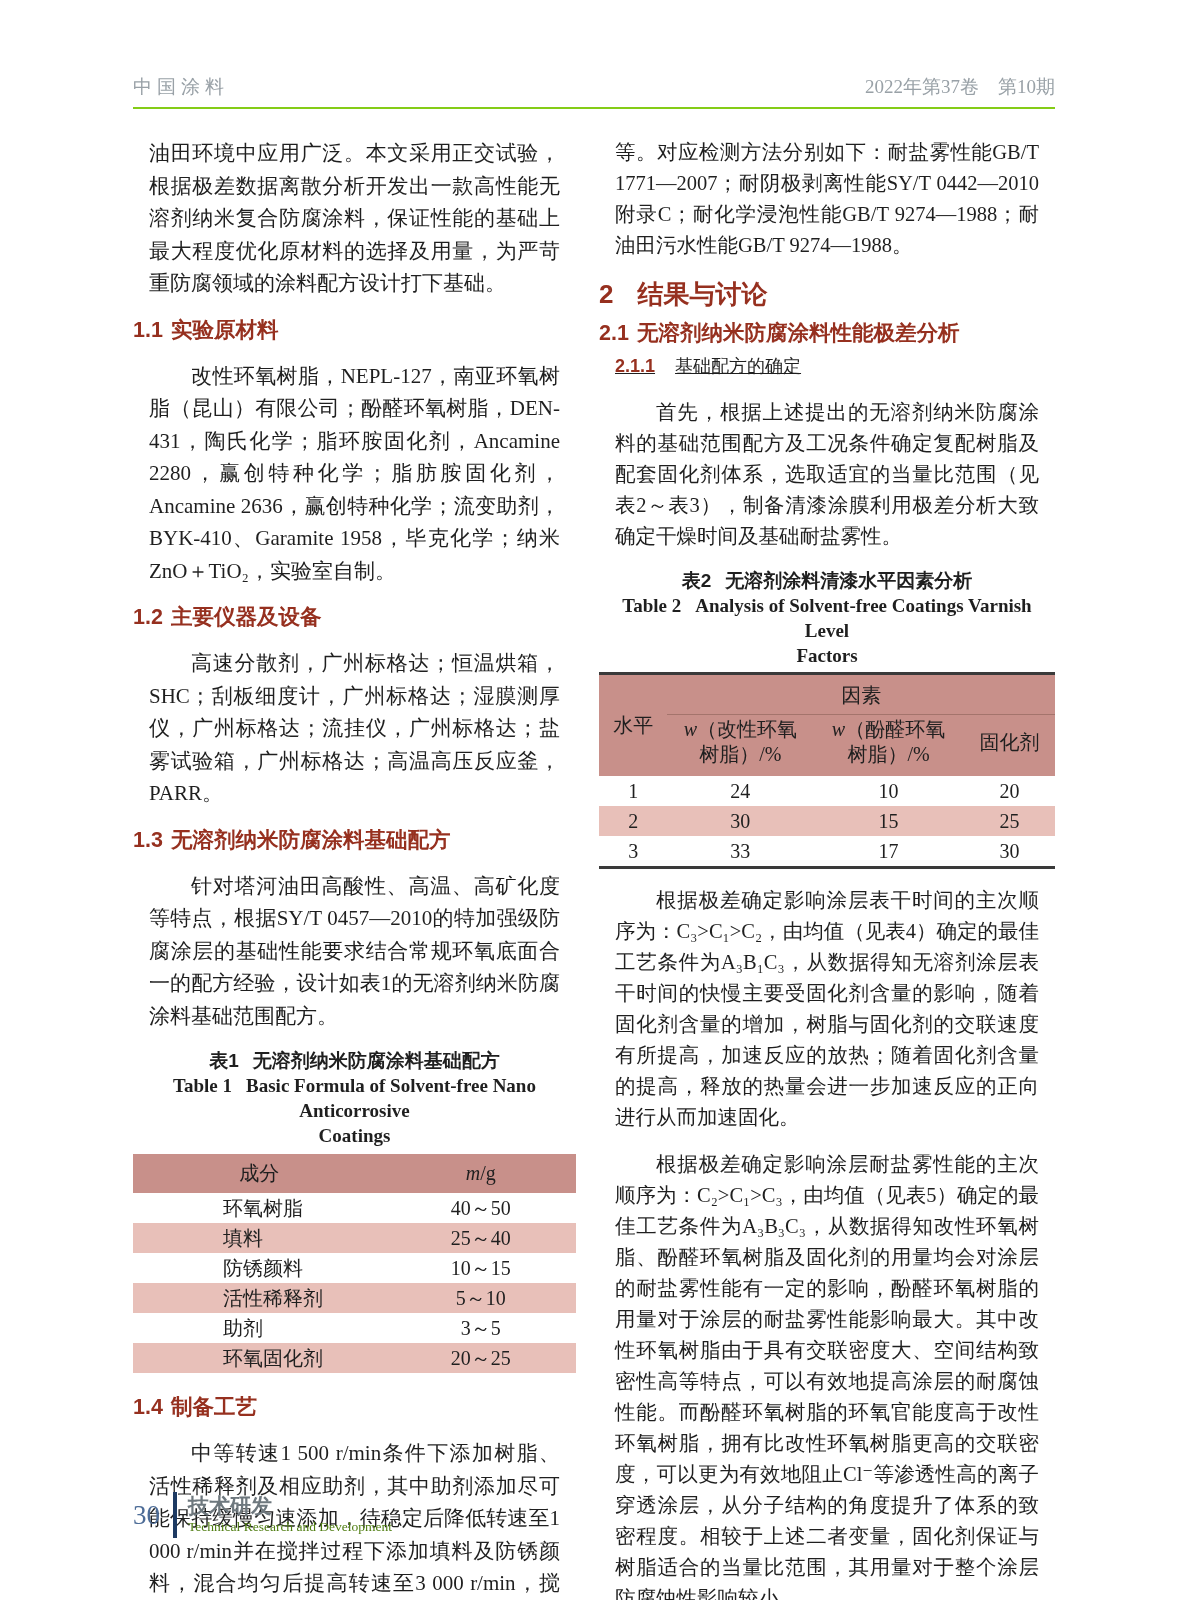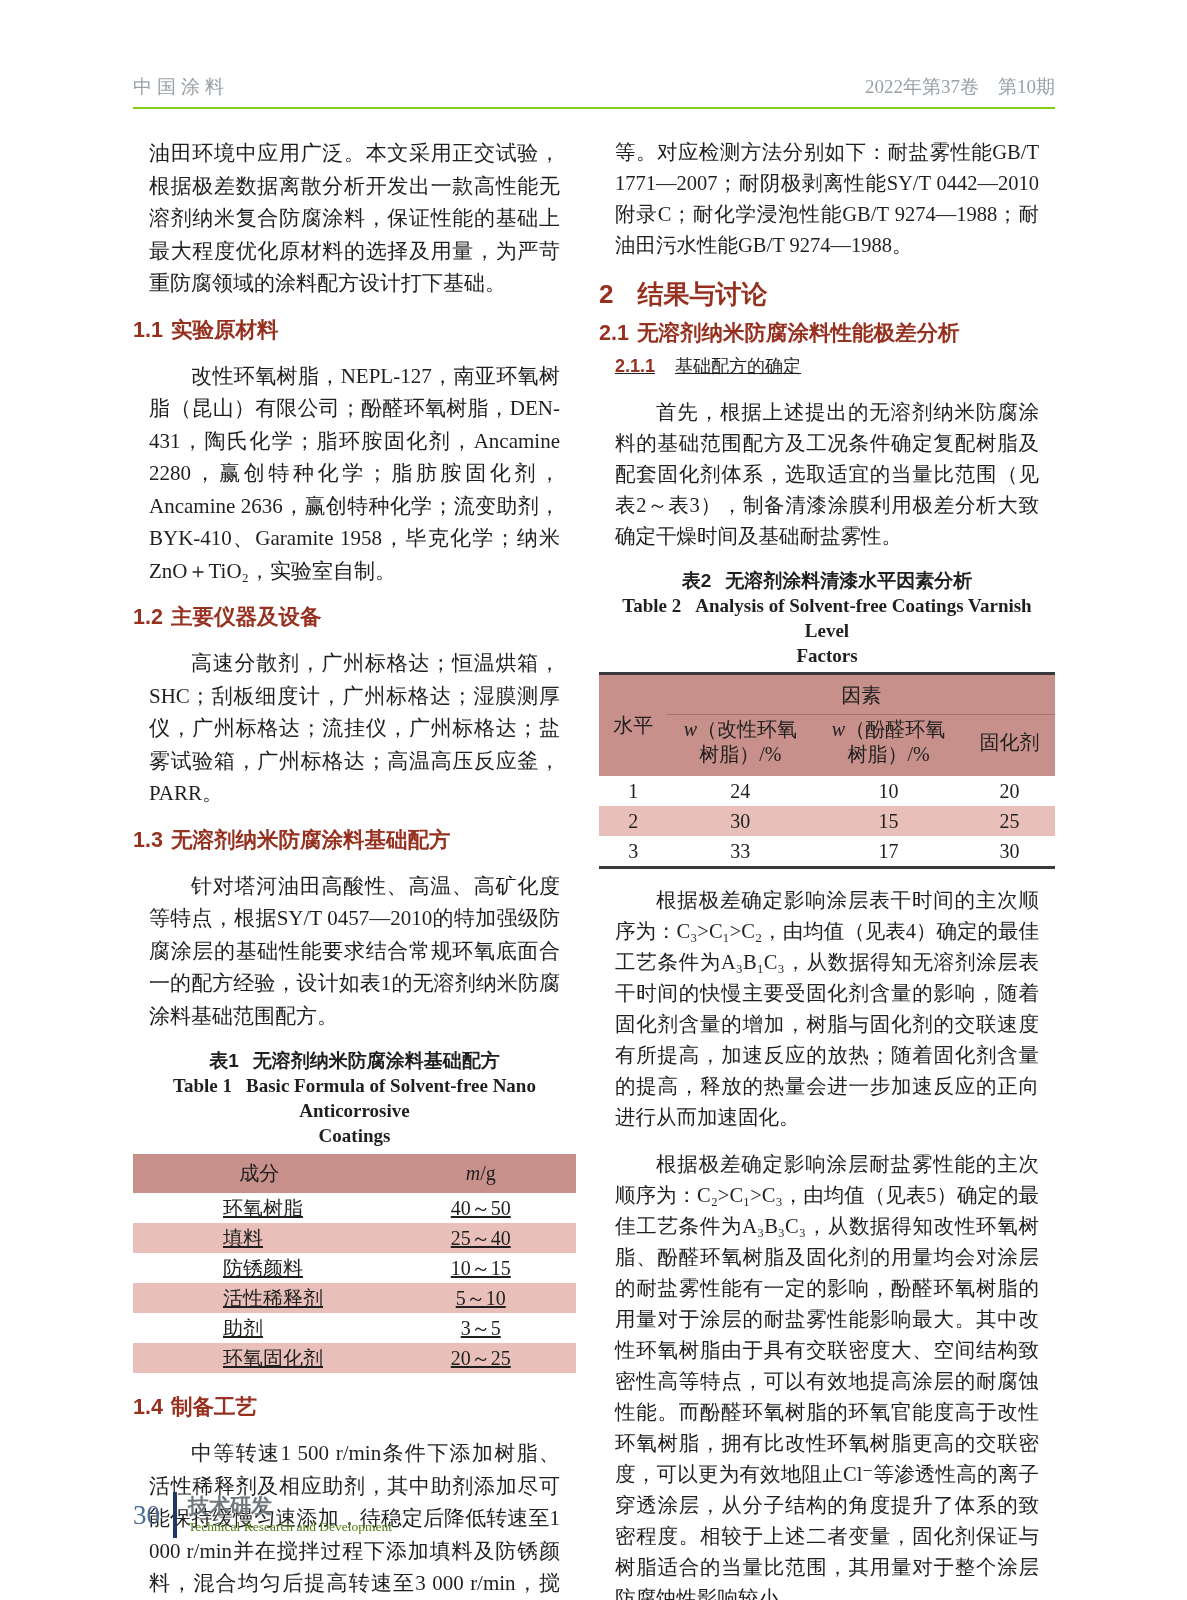--- a/index.html
+++ b/index.html
@@ -29,21 +29,21 @@
   .h3s .ttl{color:#1f1f1f;}
   
   .tcap{text-align:center;font-size:19px;line-height:25px;}
   .tcap-zh{font-family:"Liberation Sans","DejaVu Sans",sans-serif;font-weight:bold;margin-top:14px;}
   .tcap-en{font-weight:bold;}
   .tcap .lbl{margin-right:14px;}
   
   table{border-collapse:collapse;width:100%;margin-top:6px;}
   th,td{font-weight:normal;font-size:20px;}
   .t1 thead th{background:#c8908a;padding:6px 0;text-align:center;}
-  .t1 tbody td{padding:3px 0;line-height:24px;text-decoration:underline;}
+  .t1 tbody td{padding:3px 0;line-height:24px;}
   .t1 tbody tr:nth-child(even){background:#e8c0b9;}
   .t1 td.c0{text-align:left;padding-left:90px;}
   .t1 td.c1{text-align:center;}
   .t2{border-top:3px solid #3a3a3a;border-bottom:3px solid #3a3a3a;margin-top:4px;}
   .t2 thead th{background:#c8908a;text-align:center;}
   .t2 .factor-group{border-bottom:1px solid #a4746c;padding:7px 0 5px;}
   .t2 .level-cell{padding:14px;}
   .t2 .h2row th{padding:2px 0 9px;}
   .t2 .fl{display:block;line-height:25px;}
   .t2 tbody td{text-align:center;padding:3px 0;line-height:24px;}

